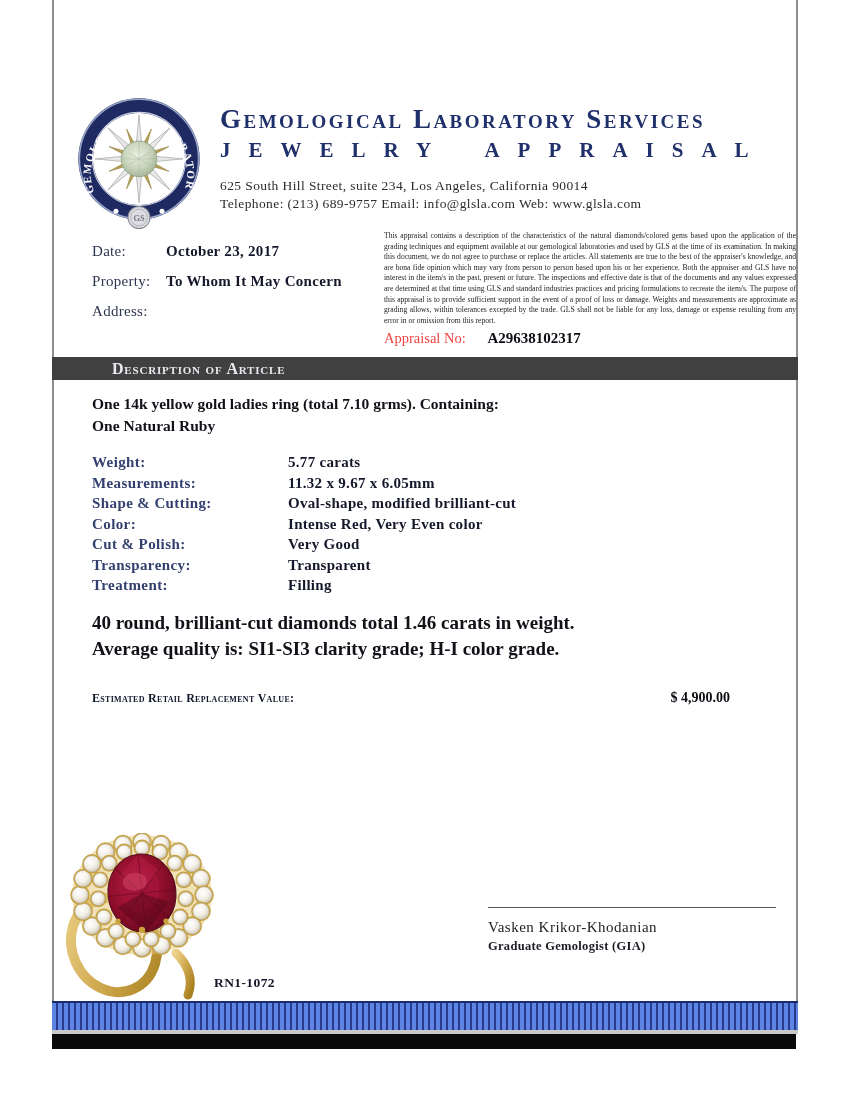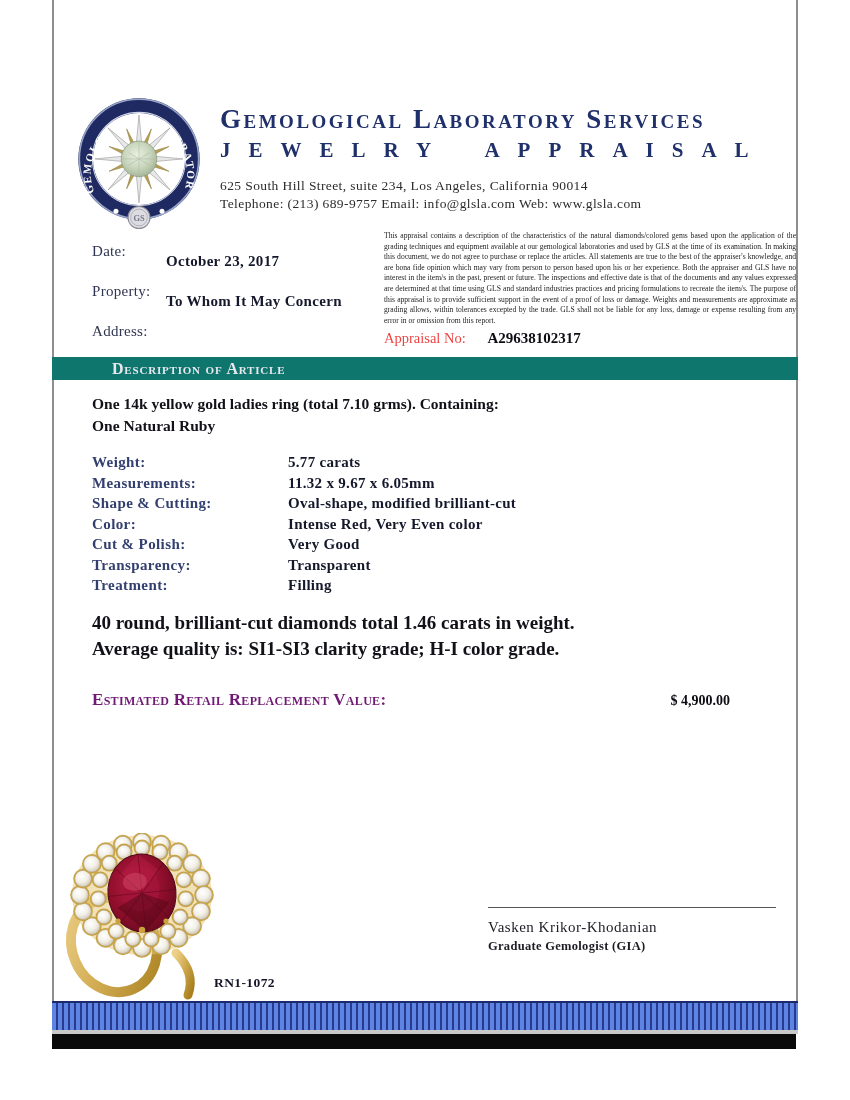--- a/index.html
+++ b/index.html
@@ -24,53 +24,53 @@
     font-size:21px; letter-spacing:18px; word-spacing:14px;
     line-height:28px; white-space:nowrap; margin-top:2px;
   }
   .addr-line { font-size:13.5px; color:#2b2b2b; line-height:17px; margin-top:13px; letter-spacing:0.4px; }
   .contact-line { font-size:13.5px; color:#2b2b2b; line-height:17px; margin-top:1px; letter-spacing:0.4px; }
 
   
   .meta { position:absolute; left:40px; top:243px; font-size:15px; }
   .meta-row { display:flex; margin-bottom:13px; }
   .meta-label { color:#2e3550; width:68px; letter-spacing:0.3px; }
-  .meta-value { font-weight:bold; color:#15182b; margin-left:6px; letter-spacing:0.3px;margin-top:10px; }
+  .meta-value { font-weight:bold; color:#15182b; margin-left:6px; letter-spacing:0.3px; }
 
   
   .disclaimer {
     position:absolute; left:332px; top:231px; width:412px;
     font-size:7.6px; line-height:10.6px; text-align:justify; color:#1c1c1c;
   }
   .appraisal { position:absolute; left:332px; top:330px; font-size:14.5px; }
   .appraisal .label { color:#ef4444; }
   .appraisal .value { font-weight:bold; color:#0d0d14; margin-left:18px; font-size:15px; }
 
   
   .section-bar {
     position:absolute; left:0; right:0; top:357px; height:23px;
-    background:#0f766e; display:flex; align-items:center;
+    background:#404040; display:flex; align-items:center;
   }
   .section-bar .title {
     font-variant:small-caps; color:#e8e8ef; font-size:16px;
     margin-left:60px; letter-spacing:0.8px; font-weight:600;
   }
 
   
   .desc { position:absolute; left:40px; top:393px; font-size:15.5px; font-weight:bold; color:#111118; line-height:22px; }
 
   .attrs { position:absolute; left:40px; top:452px; font-size:15px; }
   .attr-row { display:flex; line-height:20.5px;gap:20px; }
   .attr-label { width:176px; font-weight:bold; color:#333f6e; letter-spacing:0.4px; }
   .attr-value { font-weight:bold; color:#15182b; letter-spacing:0.3px; }
 
   .notes { position:absolute; left:40px; top:610px; font-size:19px; font-weight:bold; color:#111118; line-height:26px; }
 
   .valuation { position:absolute; left:40px; right:68px; top:690px; display:flex; justify-content:space-between; align-items:baseline; }
-  .valuation .label { font-variant:small-caps; font-weight:bold; font-size:17px; color:#701a75; letter-spacing:0.3px; }
+  .valuation .label { font-variant:small-caps; font-weight:bold; font-size:12px; color:#0f172a; letter-spacing:0.3px; }
   .valuation .amount { font-weight:bold; font-size:14px; color:#0d0d14; }
 
   
   .photo { position:absolute; left:6px; top:833px; width:186px; height:170px; }
   .photo-caption { position:absolute; left:162px; top:975px; font-size:13.5px; font-weight:bold; color:#141428; letter-spacing:0.4px; }
 
   
   .signature { position:absolute; left:436px; top:907px; width:288px; border-top:1.5px solid #555; padding-top:11px; }
   .sig-name { font-size:15px; color:#1c1c24; letter-spacing:0.5px; }
   .sig-title { font-size:12.5px; font-weight:bold; color:#1c1c24; margin-top:3px; letter-spacing:0.3px; }

